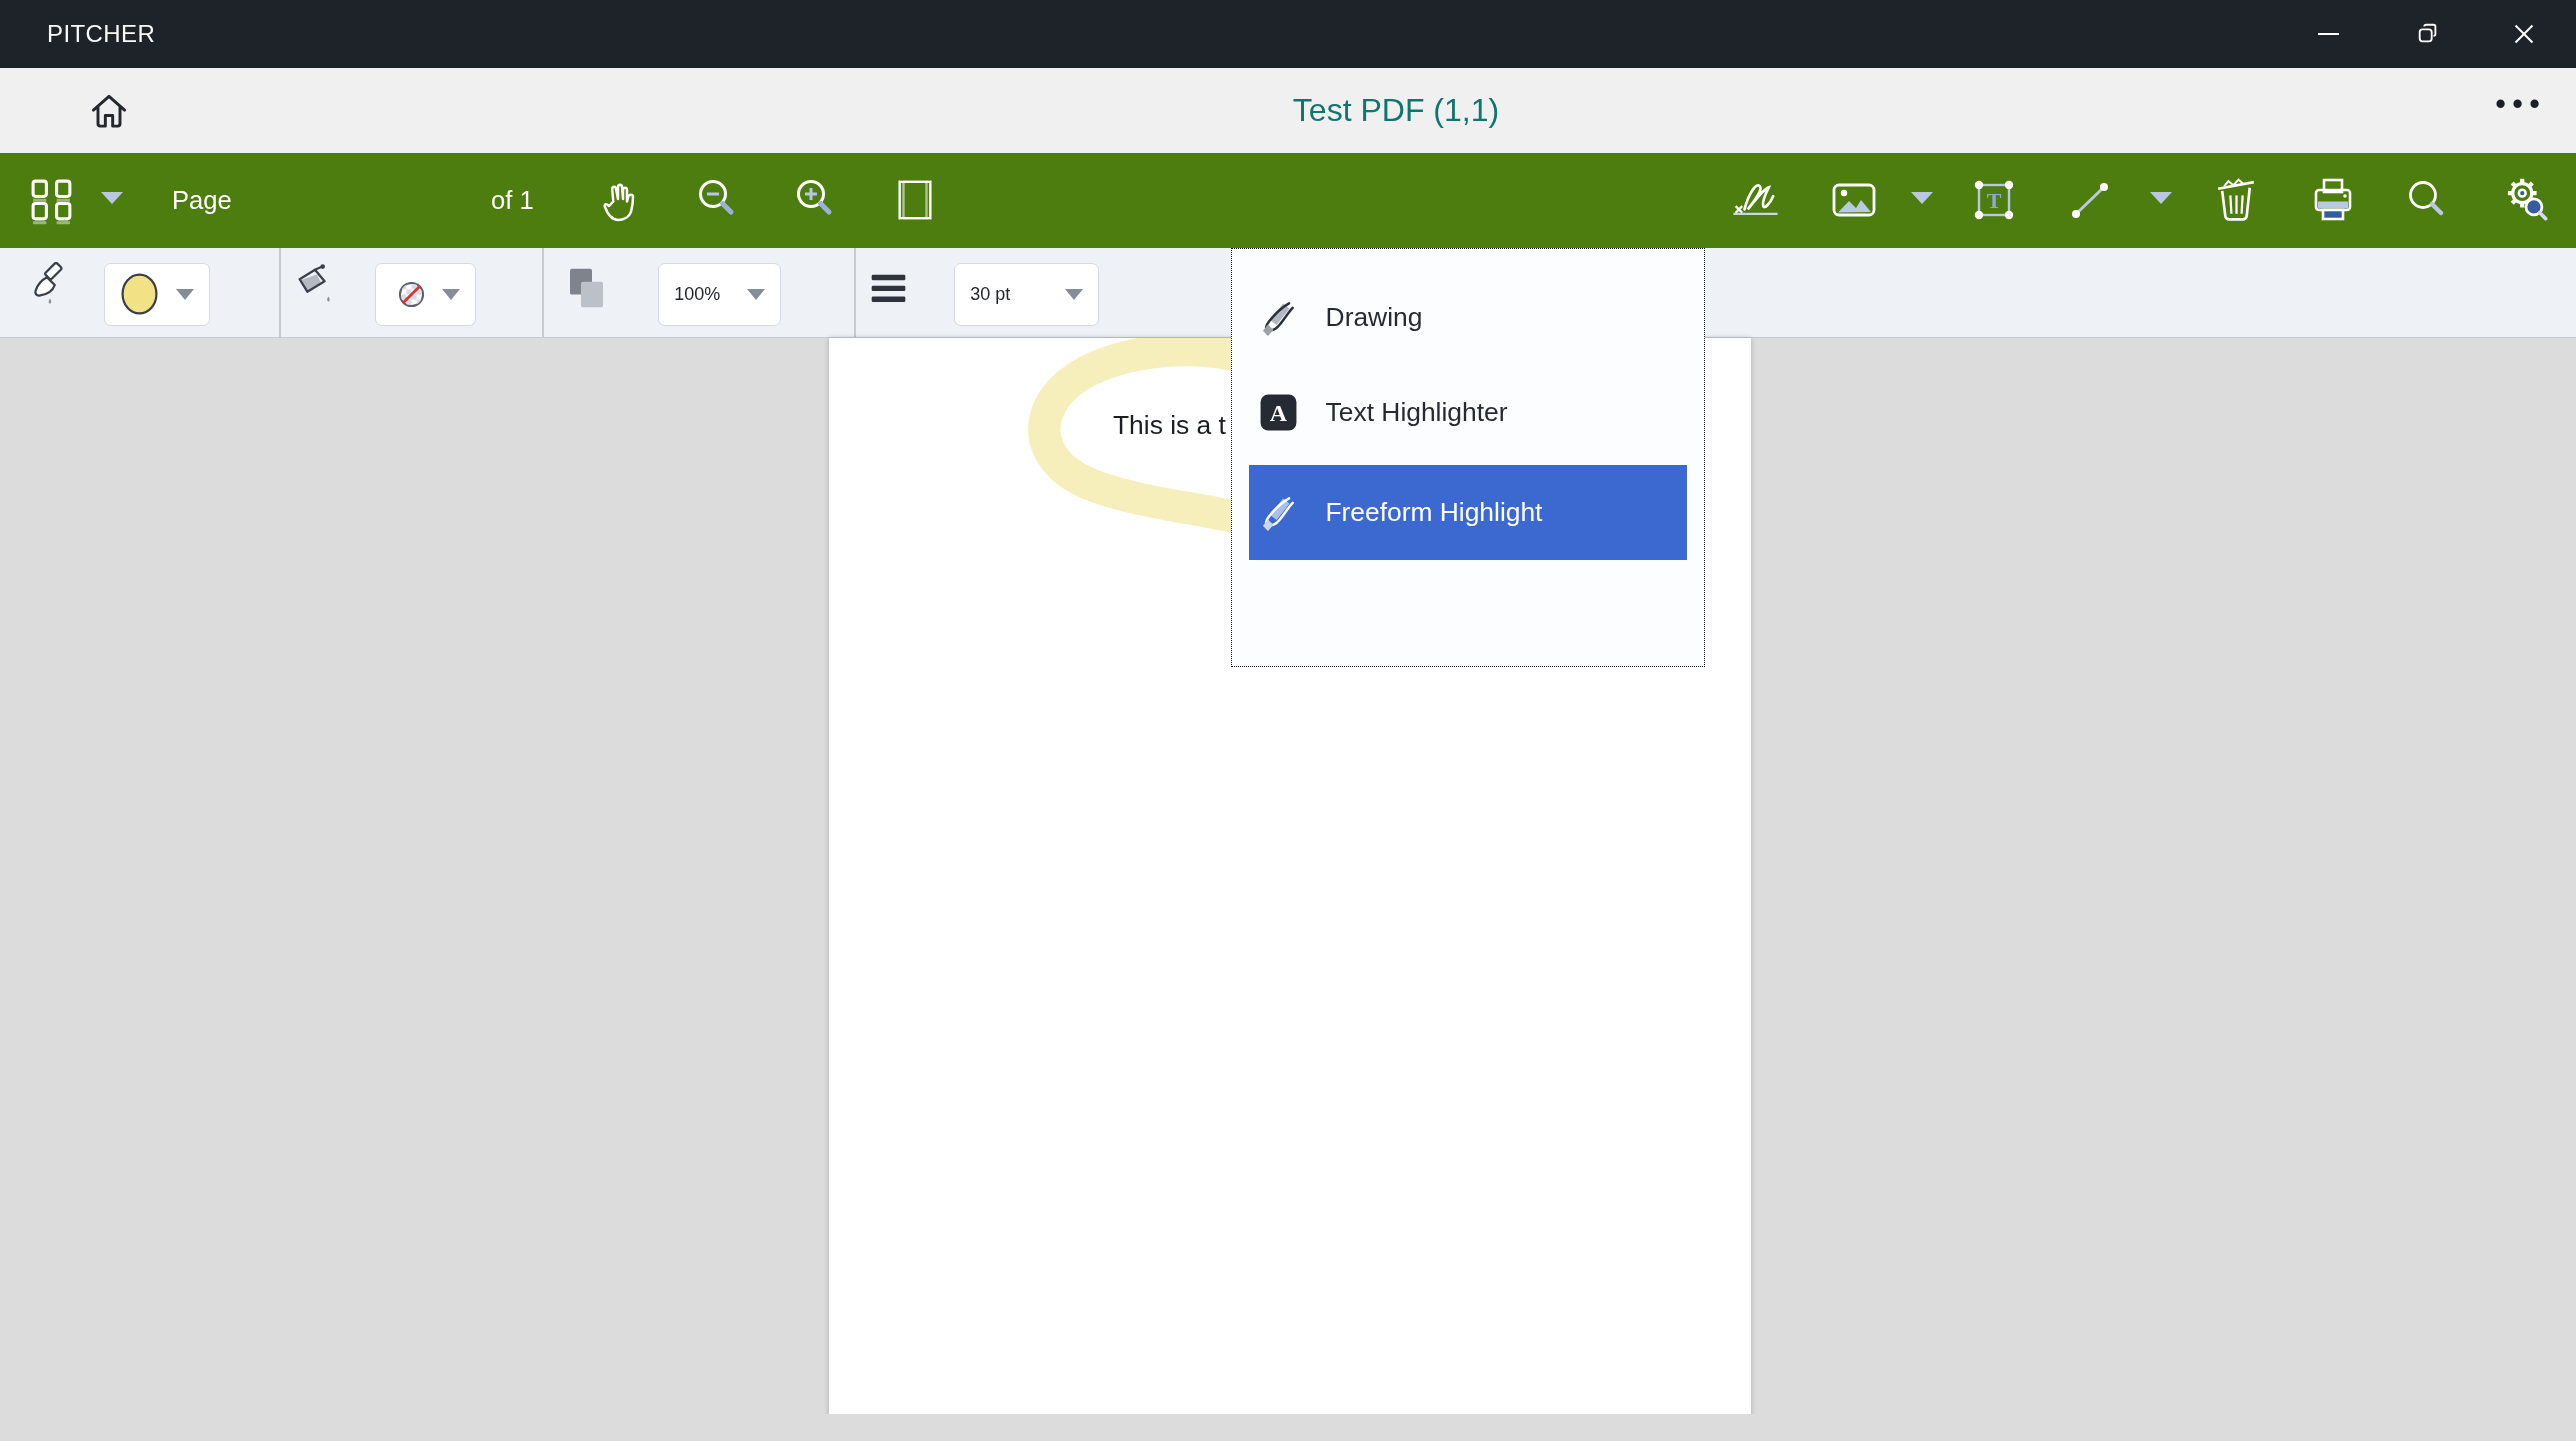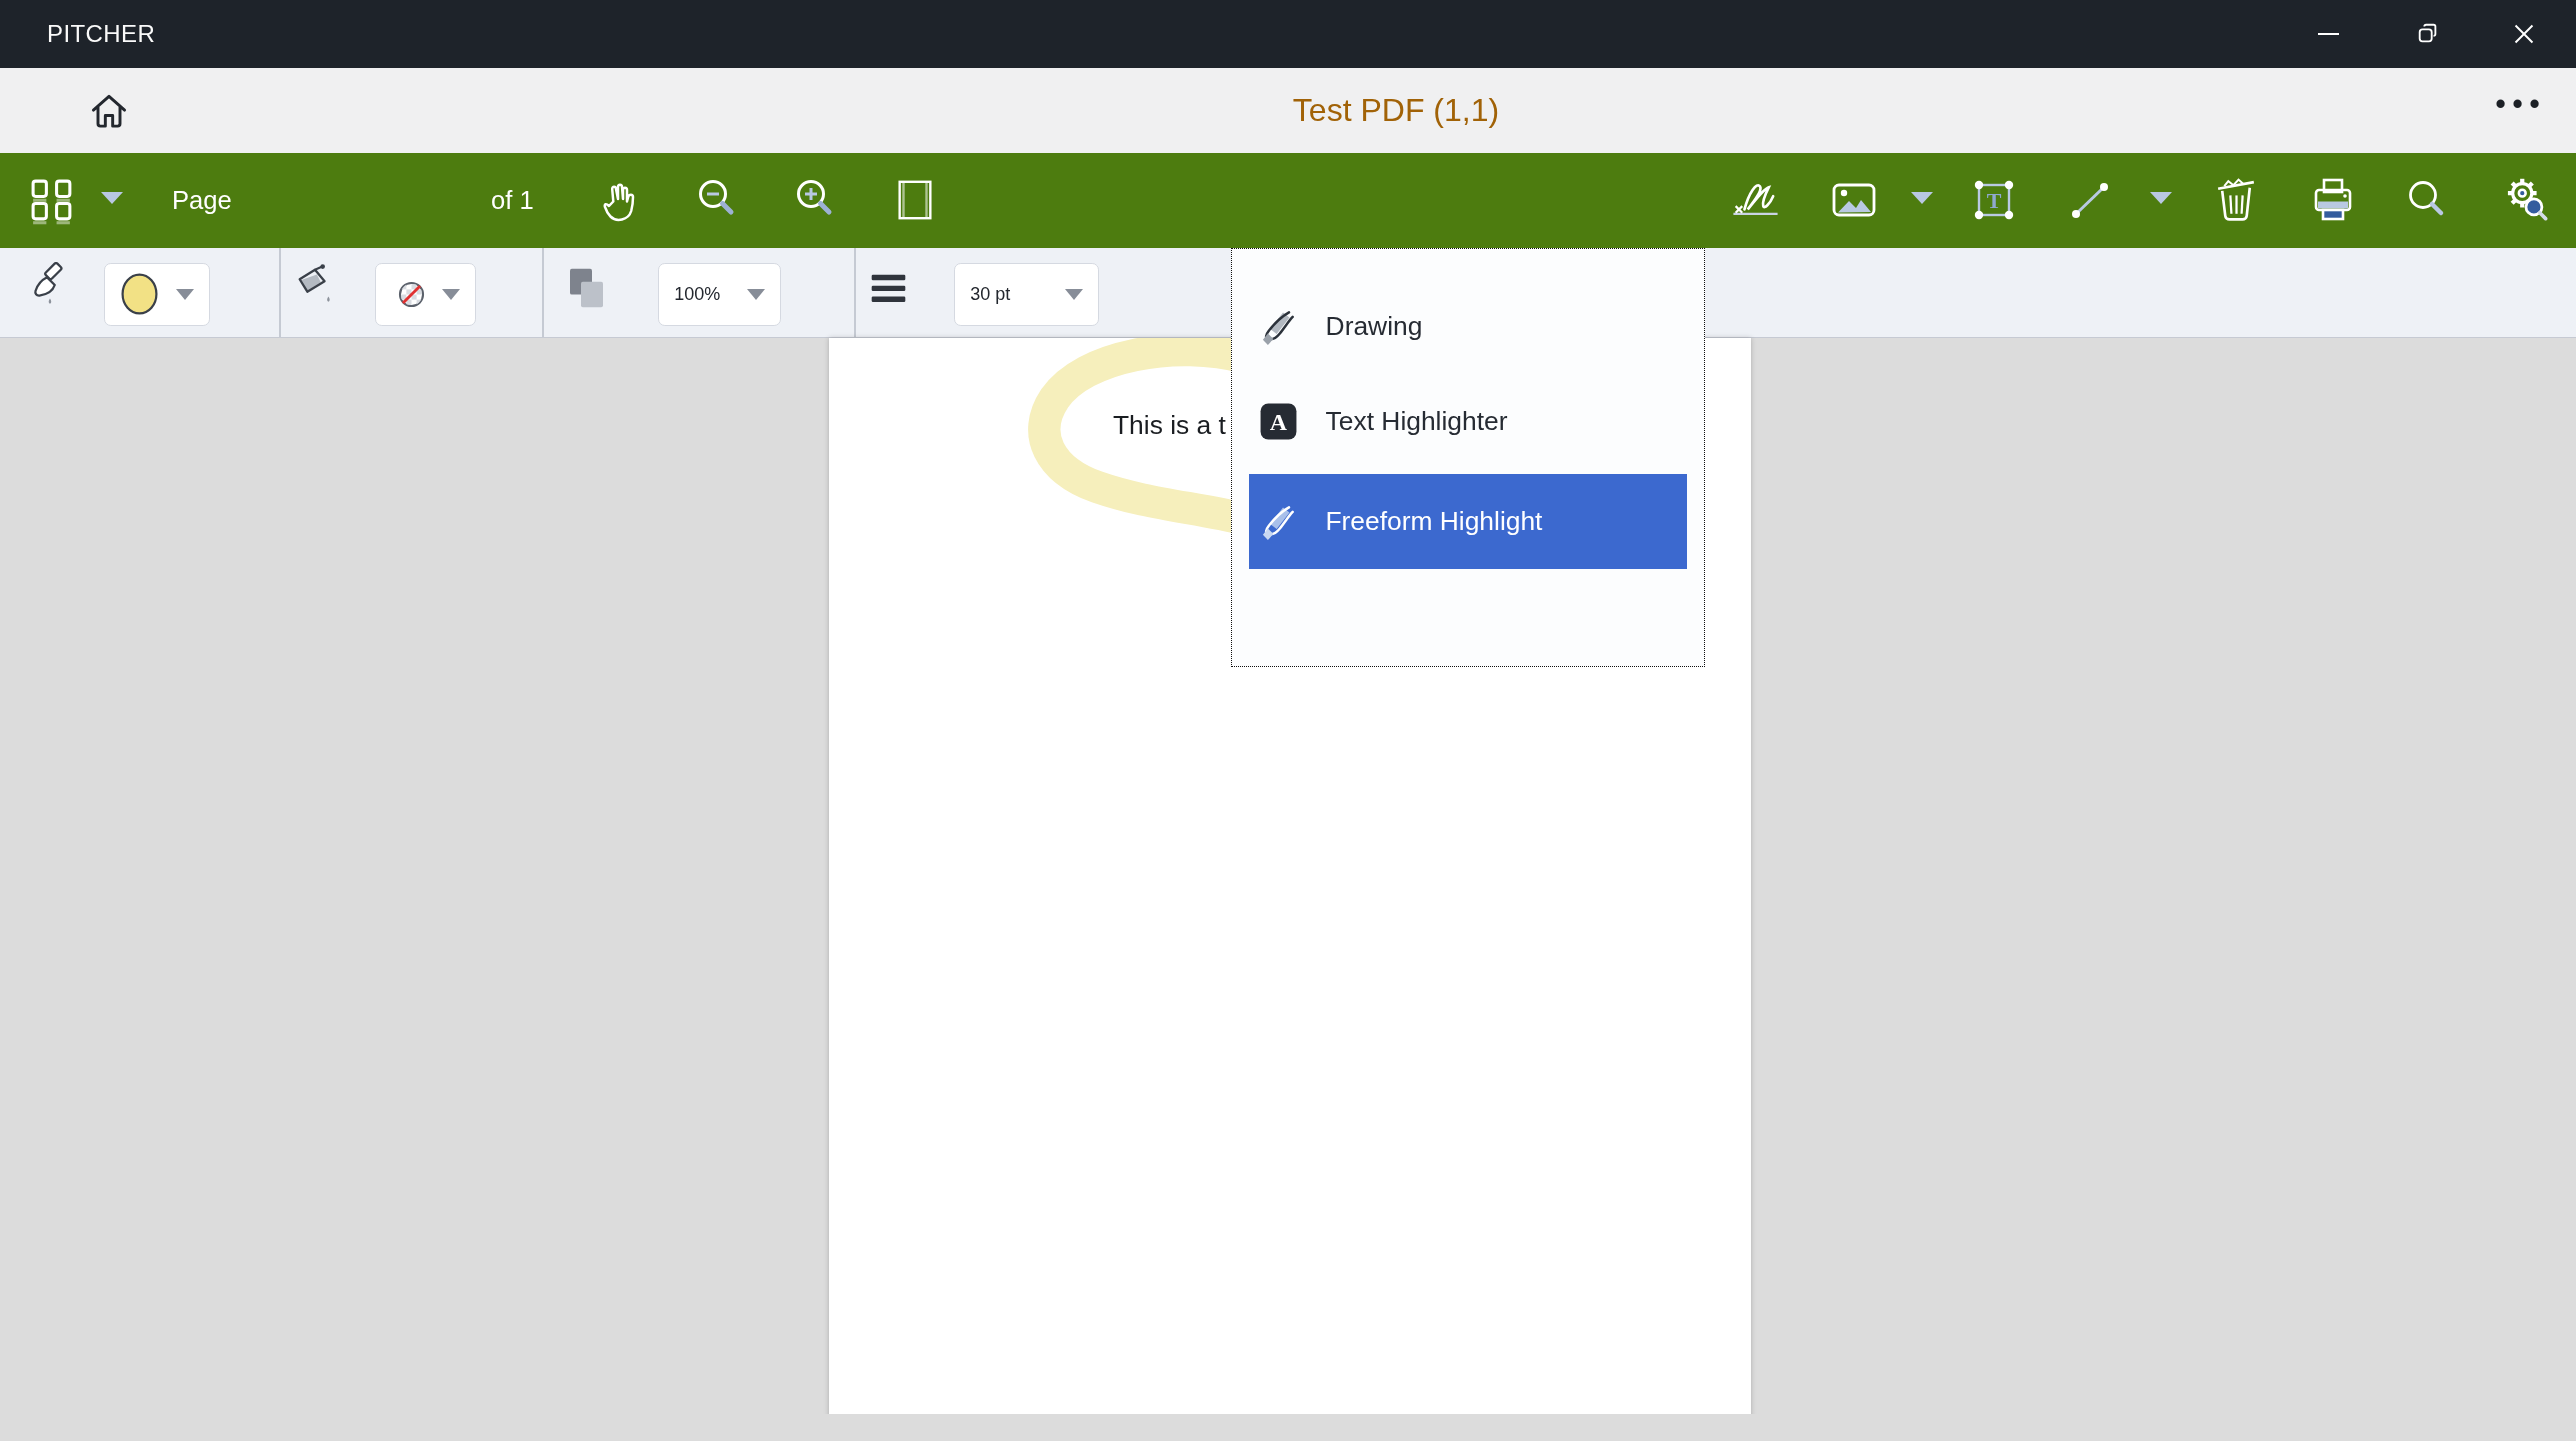--- a/index.html
+++ b/index.html
@@ -11,21 +11,21 @@
   
   .titlebar{left:0;top:0;width:2576px;height:68px;background:#1e232a;color:#fff}
   .app-name{left:47px;top:0;height:68px;line-height:68px;font-size:24px;letter-spacing:0.4px;color:#fafafa}
   .winbtn{top:0;width:78px;height:68px;display:flex;align-items:center;justify-content:center}
   .min-glyph{display:block;width:21px;height:2.6px;background:#fff}
 
   
   .header{left:0;top:68px;width:2576px;height:85px;background:#f0f0f1}
   .home-btn{left:83px;top:85px;width:51px;height:51px;display:flex;align-items:center;justify-content:center}
   .doc-title{left:1396px;top:0;height:85px;line-height:85px;transform:translateX(-50%);
-    font-size:32px;color:#a16207;white-space:nowrap}
+    font-size:32px;color:#0f766e;white-space:nowrap}
   .more-btn{left:2470px;top:68px;width:102px;height:85px;display:flex;align-items:center;justify-content:center;
     font-size:29px;font-weight:bold;letter-spacing:6.8px;color:#1c2026;padding-bottom:12px}
 
   
   .toolbar{left:0;top:153px;width:2576px;height:95px;background:#4d7c0f}
   .tb-item{position:absolute;display:flex;align-items:center;justify-content:center}
   .tb-label{color:#fff;font-size:25.6px;line-height:95px;white-space:nowrap}
   .caret{width:0;height:0;border-left:11px solid transparent;border-right:11px solid transparent;border-top:12.8px solid #b9c8e2}
   .caret.gray{border-top-color:#878d98;border-left-width:9.4px;border-right-width:9.4px;border-top-width:11px}
   .caret.blue{border-top-color:#3f68b0}
@@ -44,21 +44,21 @@
   .fmt-btn{position:absolute;top:14.5px;height:63px;background:#fff;border:1.7px solid #d5d9e1;border-radius:6.8px;
     display:flex;align-items:center;justify-content:space-between;padding:0 15.3px;font-size:18px;color:#23272e}
 
   
   .canvas{left:0;top:338px;width:2576px;height:1103px;background:#dcdcdc}
   .page{position:absolute;left:829px;top:0;width:922px;height:1103px;background:#fff;box-shadow:0 0 5.1px rgba(0,0,0,.22)}
   .page-text{position:absolute;left:1113px;top:72px;font-size:26.4px;color:#1a1d21;white-space:nowrap}
 
   
   .tool-panel{left:1231px;top:248px;width:474px;height:419px;background:#fcfdfe;border:1.7px dotted #101010;
-    z-index:30;padding-top:30px}
+    z-index:30;padding-top:21px}
   .menu-row{height:95px;display:flex;align-items:center;padding-left:24px;cursor:default}
   .menu-row .mi{width:44px;height:44px;flex:0 0 44px;display:flex;align-items:center;justify-content:center}
   .menu-row .ml{margin-left:25.6px;font-size:26.4px;color:#262b33;white-space:nowrap}
   .menu-row.selected{margin:5px 17px;padding-left:6.8px;background:#3c69cf}
   .menu-row.selected .ml{color:#fff}
 </style>
 </head>
 <body>
 
 <div class="app">

